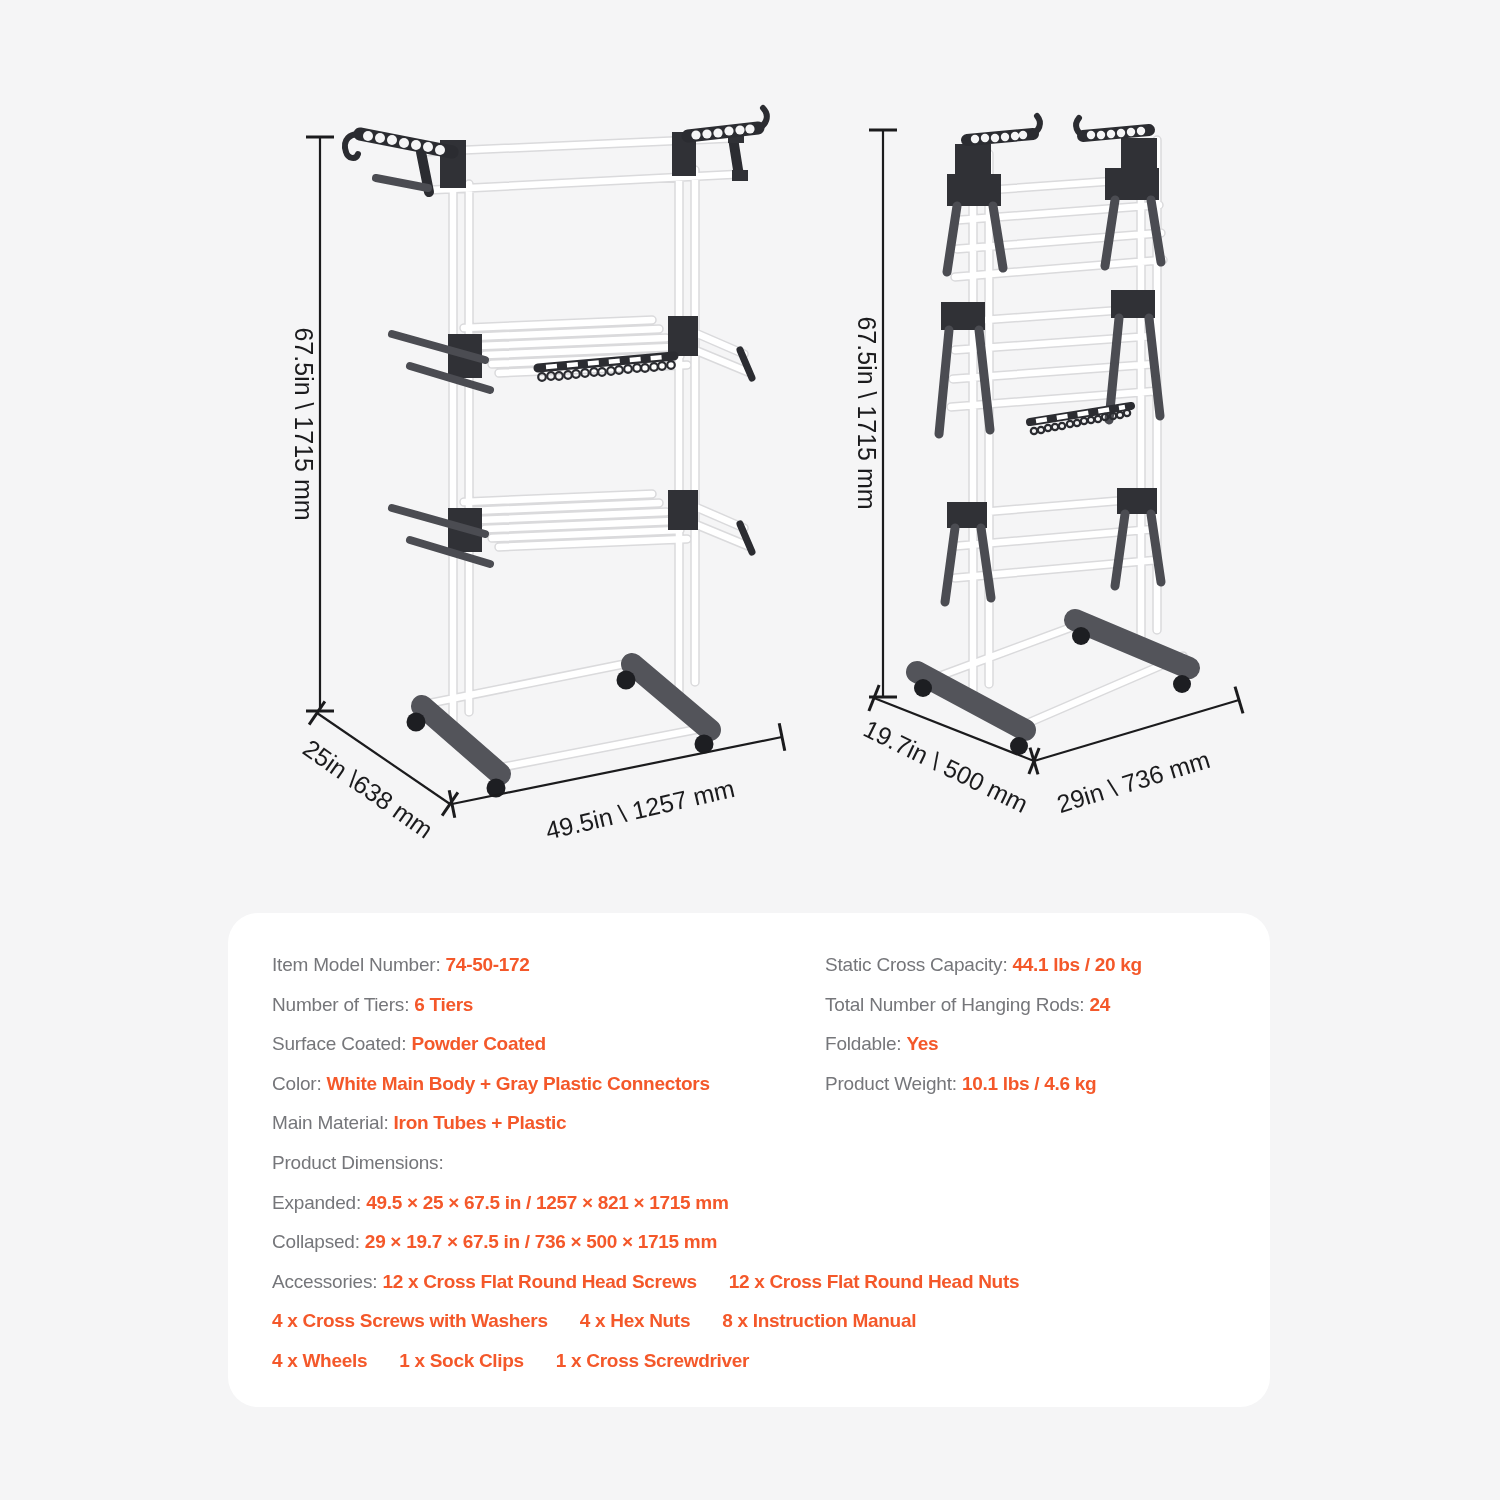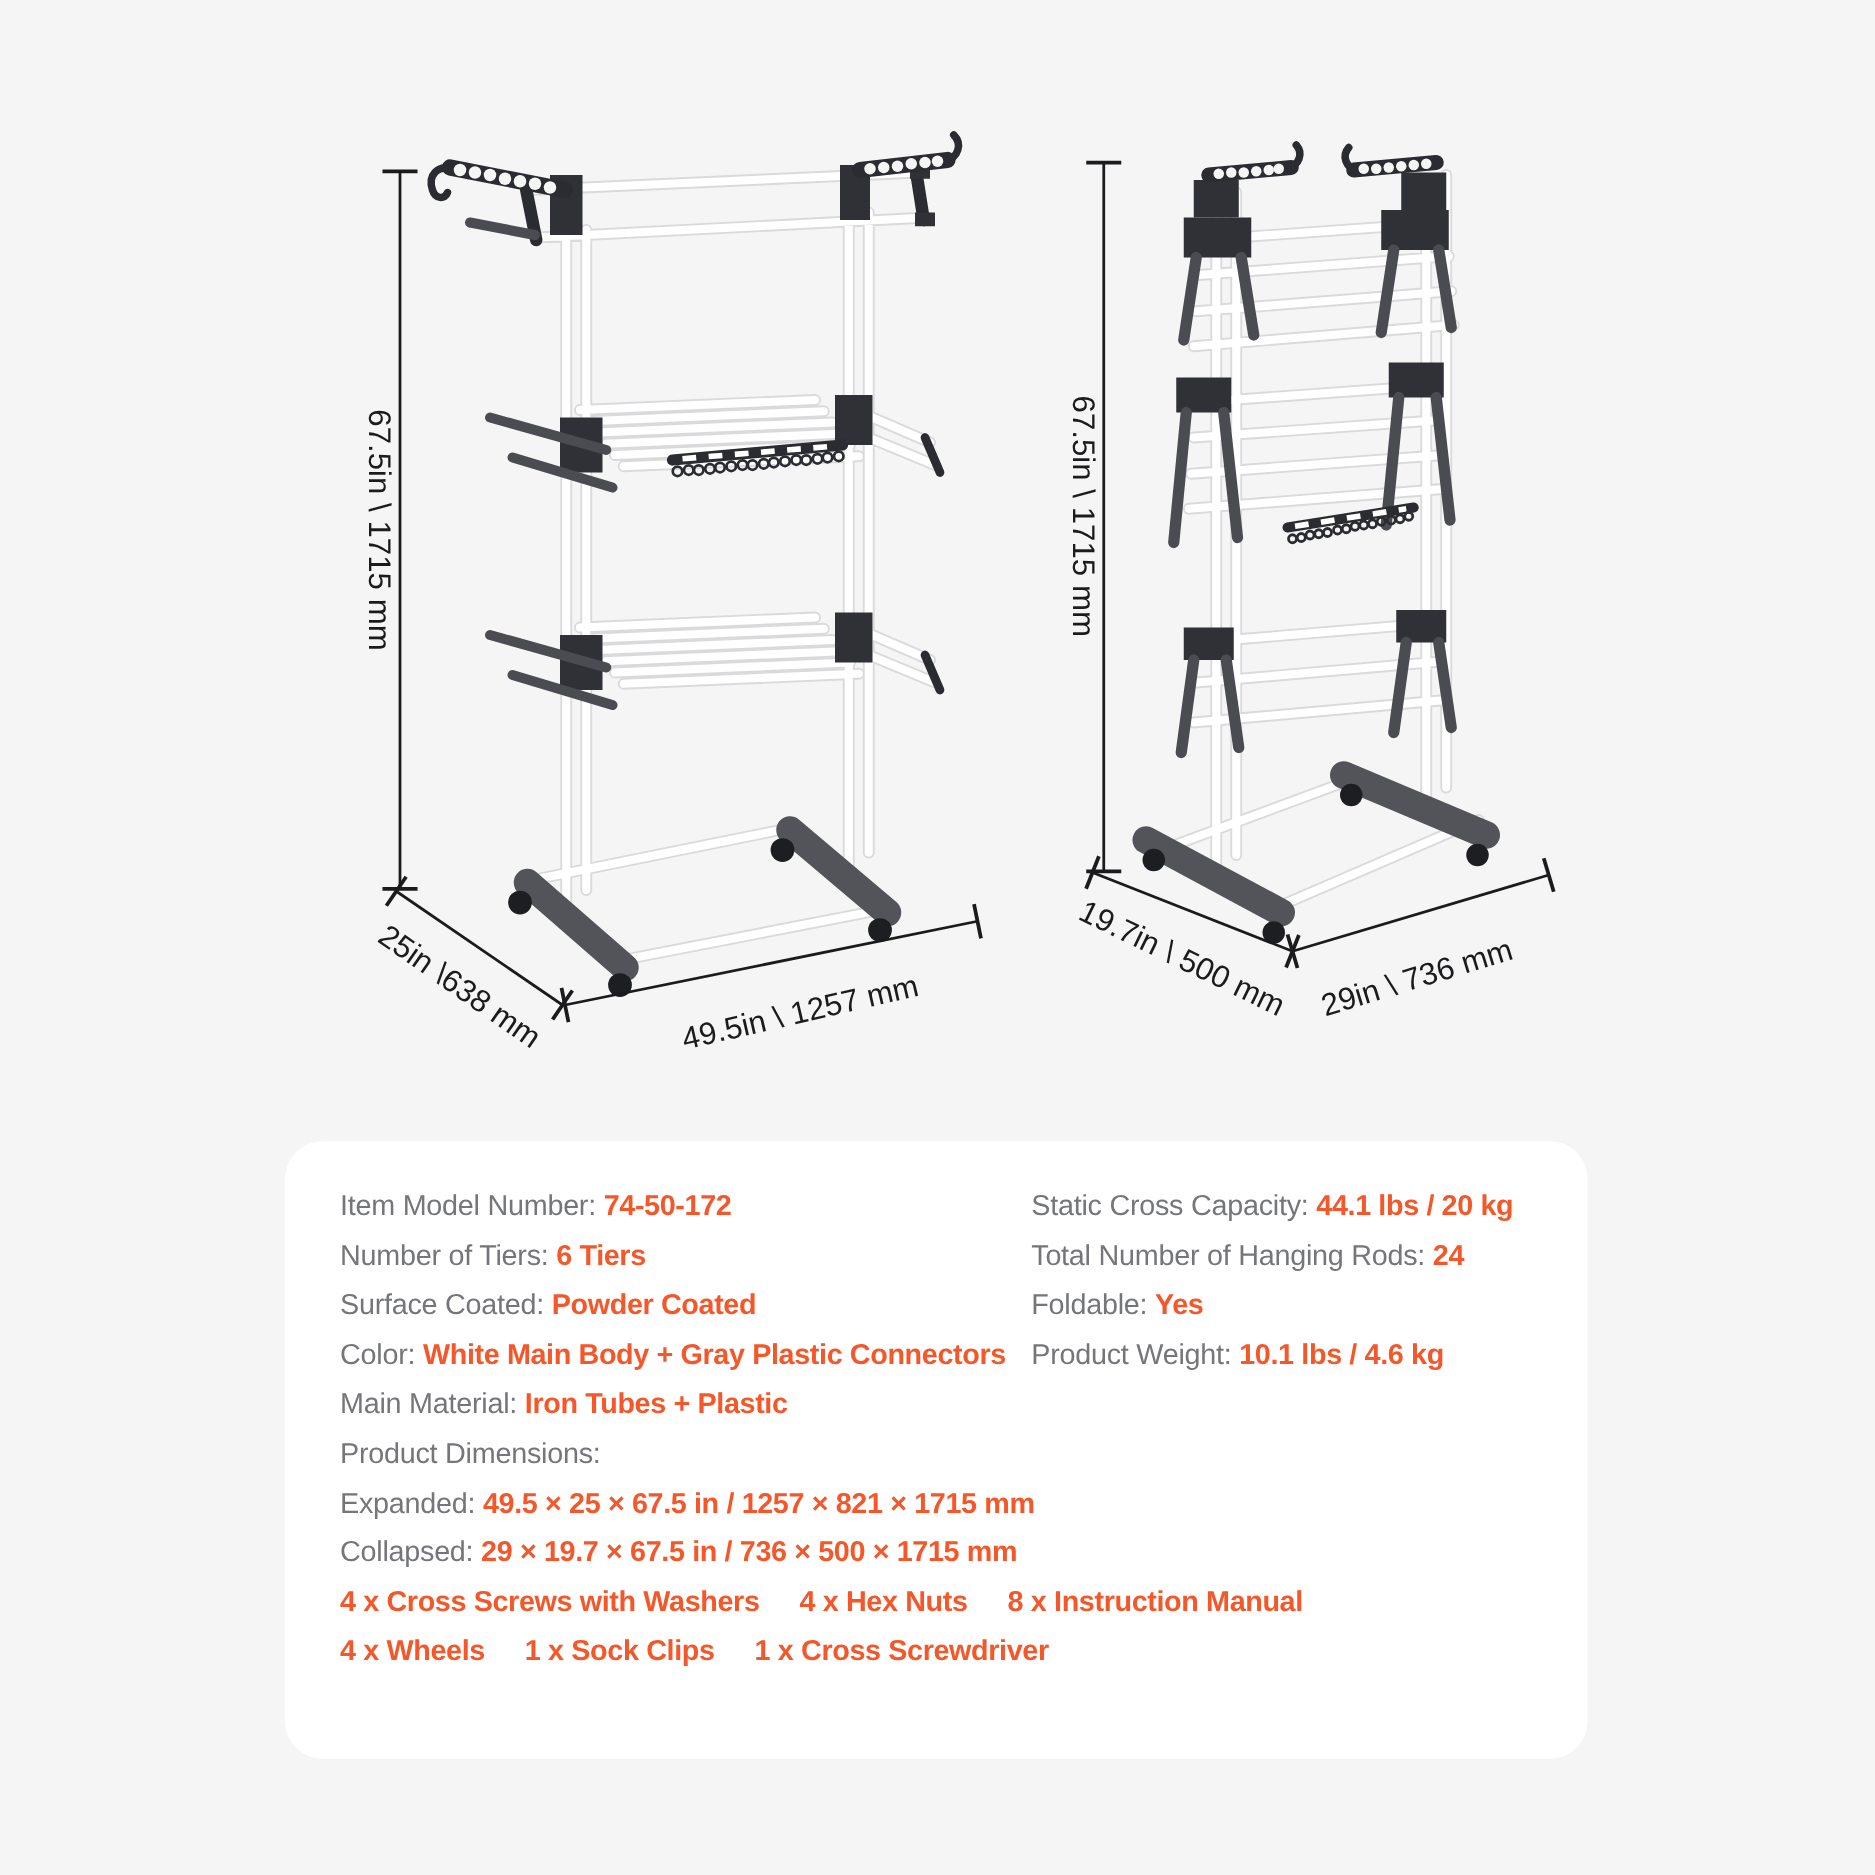--- a/index.html
+++ b/index.html
@@ -25,21 +25,21 @@
   .dtext{font:25px "Liberation Sans",sans-serif;fill:#1b1b1d;text-anchor:middle;}
   
   .panel{
     position:absolute;left:228px;top:913px;width:1042px;height:494px;
     background:#ffffff;border-radius:30px;box-sizing:border-box;
     padding:32px 0 0 44px;
   }
   .cols{display:flex;}
   .col-l{width:553px;flex:none;}
   .col-r{flex:1;}
-  .spec-row{font-size:23px;line-height:39.6px;white-space:nowrap;letter-spacing:-0.2px;color:#75767a;}
+  .spec-row{font-size:19px;line-height:39.6px;white-space:nowrap;letter-spacing:-0.2px;color:#75767a;}
   .lbl{color:#75767a;}
   .val{color:#f4582a;font-weight:bold;letter-spacing:-0.3px;}
   .g{margin-right:32px;}
 </style>
 </head>
 <body>
 
 <svg class="diag" style="left:280px;top:90px" width="520" height="770" viewBox="0 0 520 770">
   <defs>
     <marker id="tk" markerWidth="8" markerHeight="36" refX="4" refY="18" orient="auto" markerUnits="userSpaceOnUse">
@@ -247,15 +247,16 @@
     <div class="col-r">
       <div class="spec-row"><span class="lbl">Static Cross Capacity:  </span><span class="val">44.1 lbs / 20 kg</span></div>
       <div class="spec-row"><span class="lbl">Total Number of Hanging Rods: </span><span class="val">24</span></div>
       <div class="spec-row"><span class="lbl"> Foldable: </span><span class="val">Yes</span></div>
       <div class="spec-row"><span class="lbl">Product Weight: </span><span class="val">10.1 lbs / 4.6 kg</span></div>
     </div>
   </div>
   <div class="spec-row"><span class="lbl">Product Dimensions:</span></div>
   <div class="spec-row"><span class="lbl">Expanded: </span><span class="val">49.5 × 25 × 67.5 in / 1257 × 821 × 1715 mm</span></div>
   <div class="spec-row"><span class="lbl">Collapsed: </span><span class="val">29 × 19.7 × 67.5 in / 736 × 500 × 1715 mm</span></div>
+  <div class="spec-row"><span class="lbl">Accessories: </span><span class="val g">12 x Cross Flat Round Head Screws</span><span class="val">12 x Cross Flat Round Head Nuts</span></div>
   <div class="spec-row"><span class="val g">4 x Cross Screws with Washers</span><span class="val g">4 x Hex Nuts</span><span class="val">8 x Instruction Manual</span></div>
   <div class="spec-row"><span class="val g">4 x Wheels</span><span class="val g">1 x Sock Clips</span><span class="val">1 x Cross Screwdriver</span></div>
 </div>
 
 </body></html>

